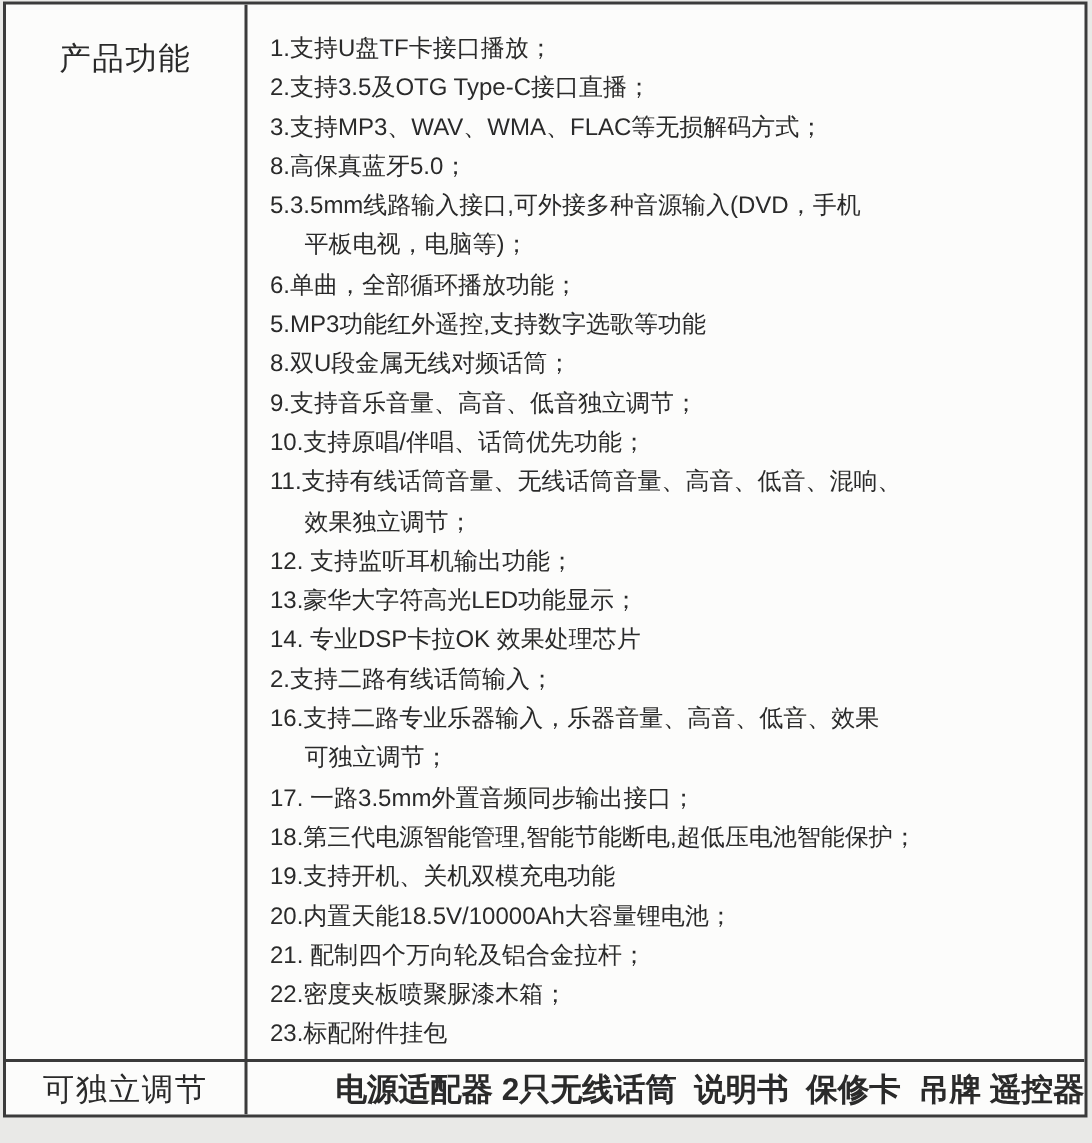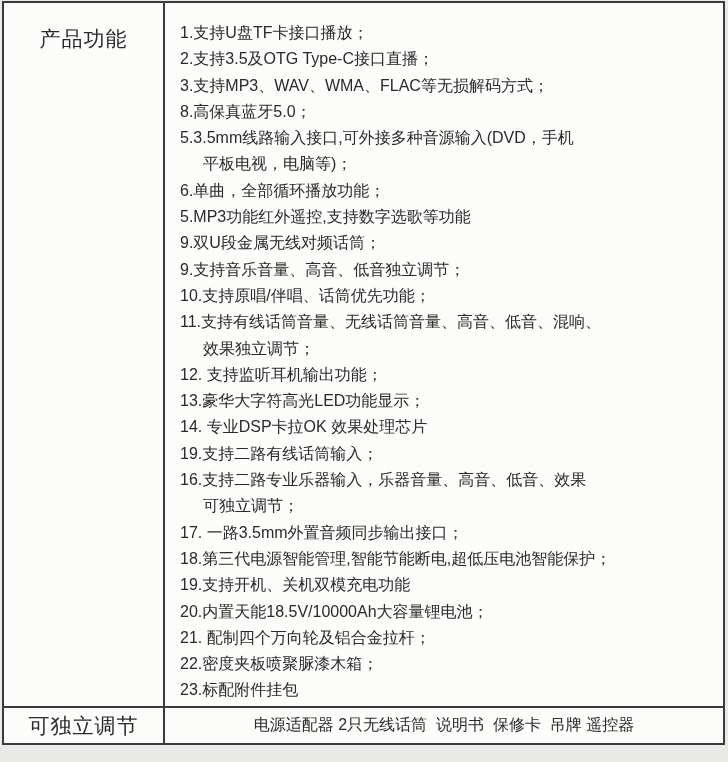--- a/index.html
+++ b/index.html
@@ -69,22 +69,23 @@
   }
   .feature-item .line {
     white-space: nowrap;
   }
   .feature-item .line.cont {
     padding-left: 23px;
   }
   .packing-cell {
     display: flex;
     align-items: center;
-    justify-content: center;
-    font-size: 16px;
+    justify-content: flex-end;
+    font-size: 21px;
+    font-weight: bold;
   }
   .packing-cell .packing-text {
     white-space: pre;
   }
 </style>
 </head>
 <body>
 
 <div class="page">
   <div class="spec-table">
@@ -112,21 +113,21 @@
               <div class="line">5.3.5mm线路输入接口,可外接多种音源输入(DVD，手机</div>
               <div class="line cont">平板电视，电脑等)；</div>
             </div>
             <div class="feature-item">
               <div class="line">6.单曲，全部循环播放功能；</div>
             </div>
             <div class="feature-item">
               <div class="line">5.MP3功能红外遥控,支持数字选歌等功能</div>
             </div>
             <div class="feature-item">
-              <div class="line">9.双U段金属无线对频话筒；</div>
+              <div class="line">8.双U段金属无线对频话筒；</div>
             </div>
             <div class="feature-item">
               <div class="line">9.支持音乐音量、高音、低音独立调节；</div>
             </div>
             <div class="feature-item">
               <div class="line">10.支持原唱/伴唱、话筒优先功能；</div>
             </div>
             <div class="feature-item">
               <div class="line">11.支持有线话筒音量、无线话筒音量、高音、低音、混响、</div>
               <div class="line cont">效果独立调节；</div>
@@ -134,21 +135,21 @@
             <div class="feature-item">
               <div class="line">12. 支持监听耳机输出功能；</div>
             </div>
             <div class="feature-item">
               <div class="line">13.豪华大字符高光LED功能显示；</div>
             </div>
             <div class="feature-item">
               <div class="line">14. 专业DSP卡拉OK 效果处理芯片</div>
             </div>
             <div class="feature-item">
-              <div class="line">19.支持二路有线话筒输入；</div>
+              <div class="line">2.支持二路有线话筒输入；</div>
             </div>
             <div class="feature-item">
               <div class="line">16.支持二路专业乐器输入，乐器音量、高音、低音、效果</div>
               <div class="line cont">可独立调节；</div>
             </div>
             <div class="feature-item">
               <div class="line">17. 一路3.5mm外置音频同步输出接口；</div>
             </div>
             <div class="feature-item">
               <div class="line">18.第三代电源智能管理,智能节能断电,超低压电池智能保护；</div>

